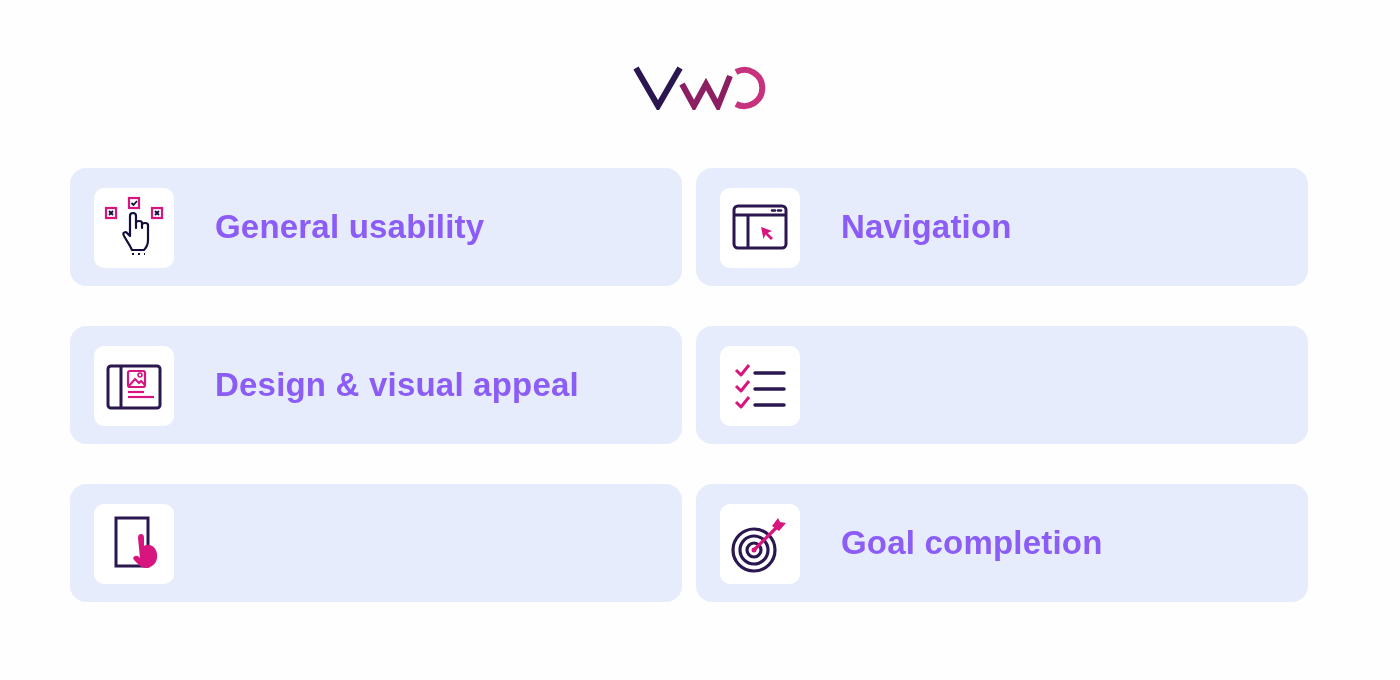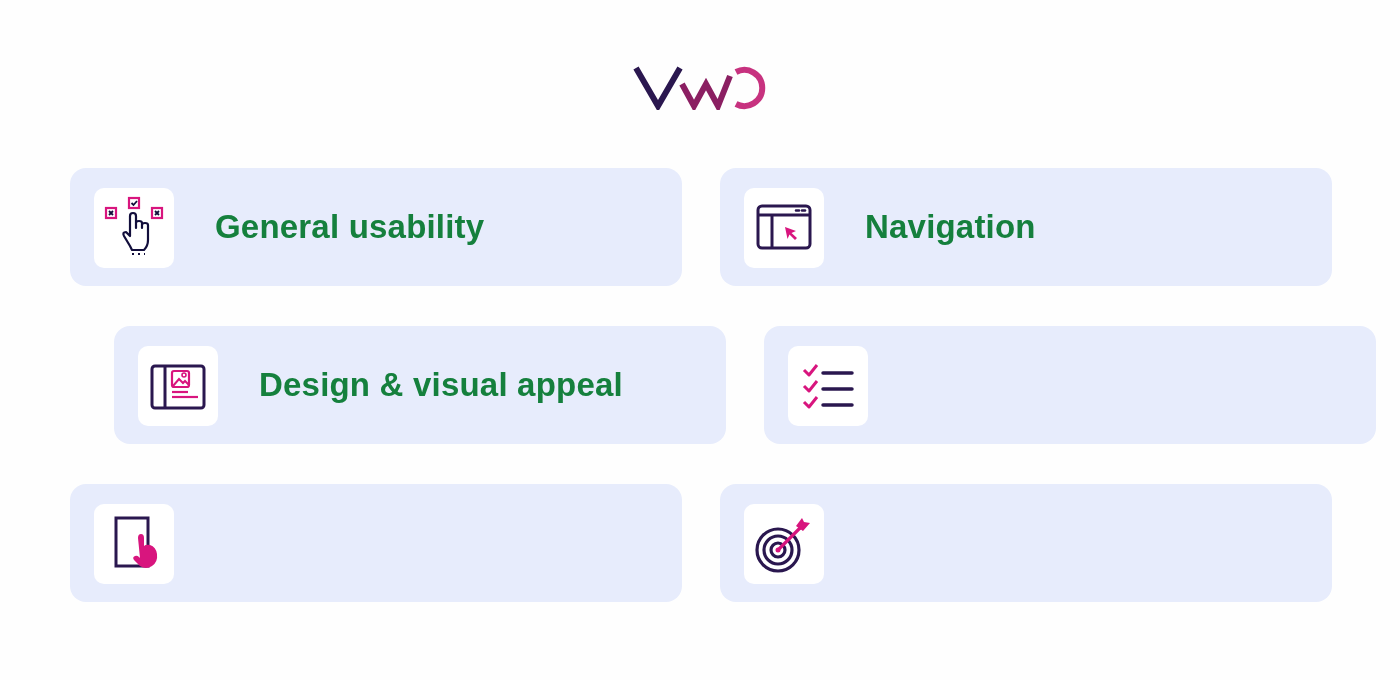--- a/index.html
+++ b/index.html
@@ -12,24 +12,24 @@
     position:absolute; width:612px; height:118px; background:#e7ecfc; border-radius:16px;
     box-sizing:border-box;
   }
   .icon-box {
     position:absolute; left:24px; top:20px; width:80px; height:80px; background:#ffffff;
     border-radius:10px; display:flex; align-items:center; justify-content:center;
   }
   .icon-box svg { width:64px; height:64px; }
   .label {
     position:absolute; left:145px; top:0; height:118px; line-height:118px;
-    font-size:33px; font-weight:700; color:#15803d; letter-spacing:0.2px; white-space:nowrap;
+    font-size:33px; font-weight:700; color:#8b5cf6; letter-spacing:0.2px; white-space:nowrap;
   }
-  .c1 { left:70px; } .c2 { left:720px;padding-left:44px; }
-  .r1 { top:168px; } .r2 { top:326px;margin-left:44px; } .r3 { top:484px; }
+  .c1 { left:70px; } .c2 { left:696px;padding-left:44px; }
+  .r1 { top:168px; } .r2 { top:326px; } .r3 { top:484px; }
 </style>
 </head>
 <body>
 
 <svg class="logo" viewBox="0 0 136 48">
   <path d="M4 6 L26 44 L48 6" fill="none" stroke="#2a174f" stroke-width="6" stroke-linejoin="miter"></path>
   <path d="M50 22 L62 44 L74 22 L86 44 L98 14" fill="none" stroke="#8b1f62" stroke-width="6" stroke-linejoin="miter"></path>
   <path d="M104 10 A 18 18 0 1 1 104 42" fill="none" stroke="#c7327f" stroke-width="6" transform="rotate(0)"></path>
 </svg>
 
@@ -104,13 +104,14 @@
   <div class="icon-box">
     <svg viewBox="0 0 64 64">
       <circle cx="26" cy="38" r="21" fill="none" stroke="#2a174f" stroke-width="3.2"></circle>
       <circle cx="26" cy="38" r="14" fill="none" stroke="#2a174f" stroke-width="3.2"></circle>
       <circle cx="26" cy="38" r="7" fill="none" stroke="#2a174f" stroke-width="3.2"></circle>
       <line x1="26" y1="38" x2="48" y2="16" stroke="#d8157e" stroke-width="3.2" stroke-linecap="round"></line>
       <path d="M44 14 L50 6 L52 10 L58 11 L51 19 Z" fill="#d8157e"></path>
       <circle cx="26" cy="38" r="2.5" fill="#d8157e"></circle>
     </svg>
   </div>
+  <div class="label">Goal completion</div>
 </div>
 
 </body></html>

